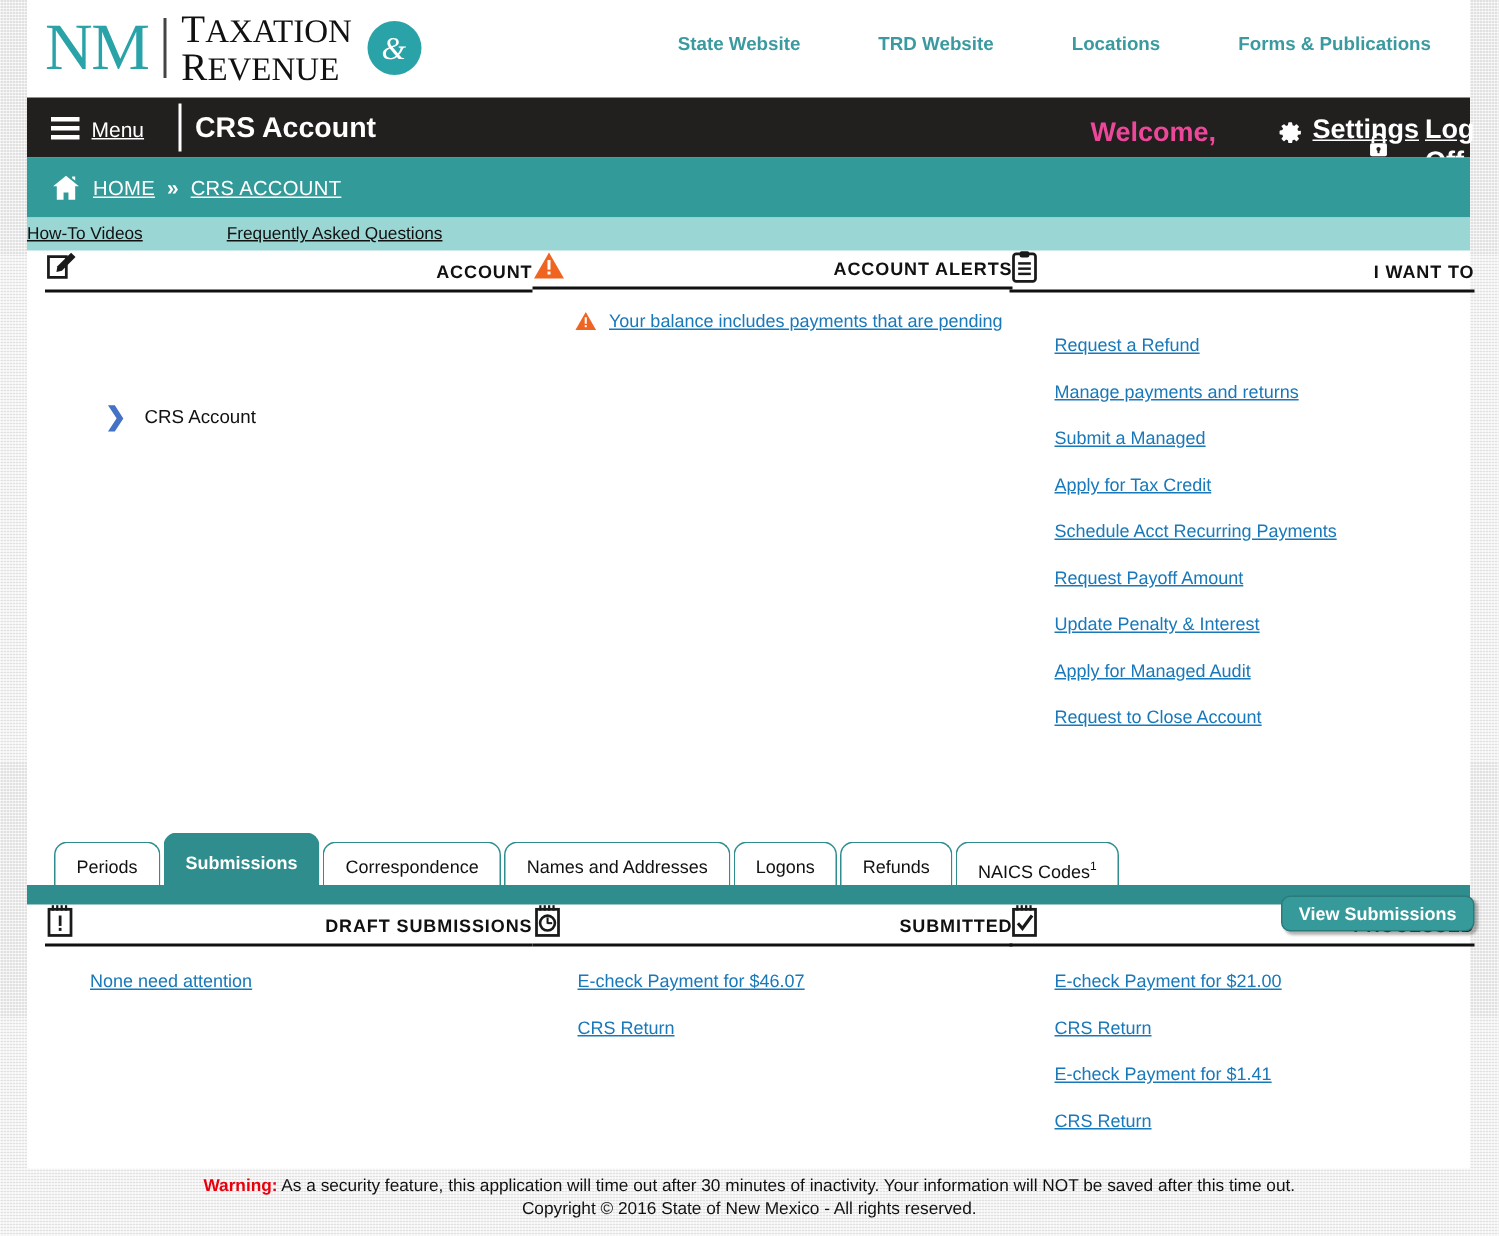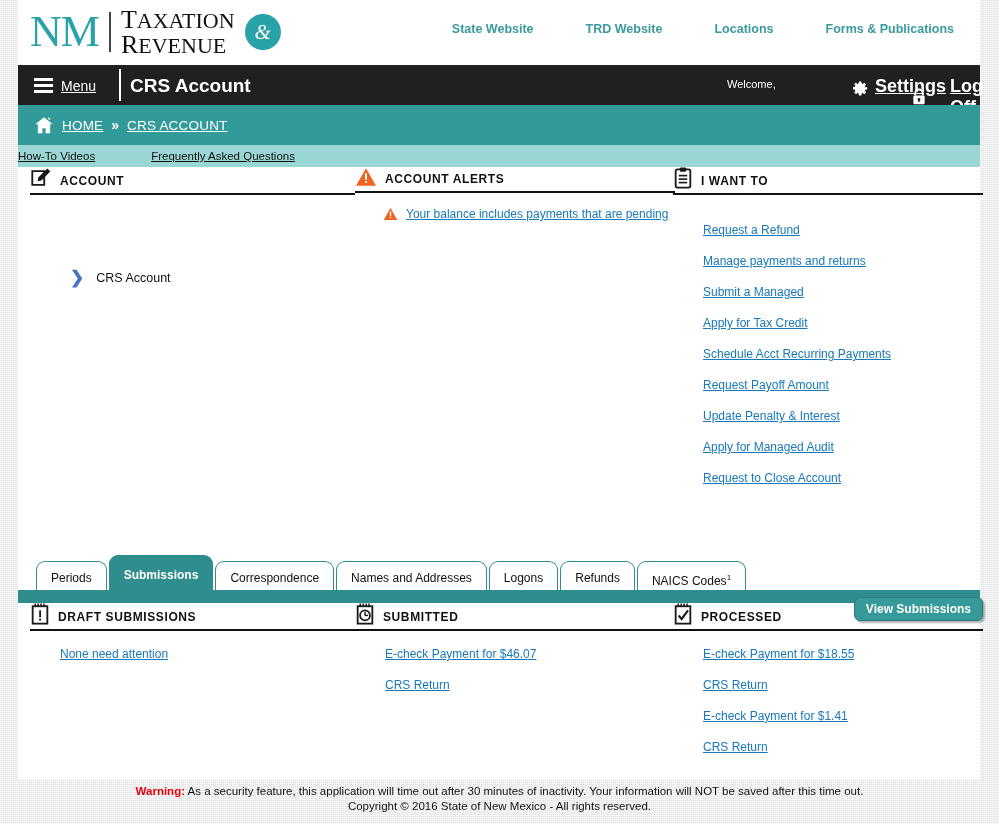--- a/index.html
+++ b/index.html
@@ -120,21 +120,21 @@
     width: 2px; height: 32px; background: #fff;
   }
   .page-title {
     position: absolute;
     left: 112px; top: 10px;
     font-size: 19px; font-weight: bold; color: #fff;
   }
   .welcome {
     position: absolute;
     left: 709px; top: 13px;
-    font-size: 11px; font-weight: normal; color: #ffffff;
+    font-size: 18px; font-weight: bold; color: #ec4899;
   }
   .settings-grp {
     position: absolute; left: 832px; top: 11px;
     display: flex; align-items: center; gap: 6px;
   }
   .logoff-grp {
     position: absolute; left: 893px; top: 11px;
     display: flex; align-items: center; gap: 23px;
   }
   .settings-grp a, .logoff-grp a {
@@ -170,20 +170,21 @@
   .subbar a:first-child { }
   .subbar a + a { margin-left: 56px; }
 
   
   .panels { position: absolute; left: 18px; top: 167px; width: 962px; }
   .panel { position: absolute; top: 0; }
   .panel-head {
     display: flex; align-items: flex-end; gap: 8px;
     border-bottom: 2.5px solid #111;
     padding-bottom: 4px;
+    justify-content: space-between;
   }
   .panel-title {
     font-size: 12px; font-weight: bold; color: #111;
     letter-spacing: 0.6px; padding-bottom: 1px;
   }
   .panel-body { padding-top: 14px; }
   .panel-link {
     display: block;
     color: #1878b9; font-size: 12px; text-decoration: underline;
     margin-bottom: 17px;
@@ -475,21 +476,21 @@
             <rect x="7.2" y="0.5" width="1.6" height="4" fill="#1a1a1a"></rect>
             <rect x="10.4" y="0.5" width="1.6" height="4" fill="#1a1a1a"></rect>
             <rect x="13.6" y="0.5" width="1.6" height="4" fill="#1a1a1a"></rect>
             <path d="M5.2 13.6l3.3 3.8 7-9.4" stroke="#1a1a1a" stroke-width="2.3" fill="none"></path>
           </svg>
         </span>
         <span class="panel-title">PROCESSED</span>
         <div class="view-sub-btn">View Submissions</div>
       </div>
       <div class="panel-body" style="padding-left:30px; padding-top:16px;">
-        <a href="#" class="panel-link">E-check Payment for $18.55</a>
+        <a href="#" class="panel-link">E-check Payment for $21.00</a>
         <a href="#" class="panel-link">CRS Return</a>
         <a href="#" class="panel-link">E-check Payment for $1.41</a>
         <a href="#" class="panel-link">CRS Return</a>
       </div>
     </div>
   </div>
 
   <div class="footer">
     <div class="line">
       <span class="warn">Warning:</span><span> As a security feature, this application will time out after 30 minutes of inactivity. Your information will NOT be saved after this time out.</span>

